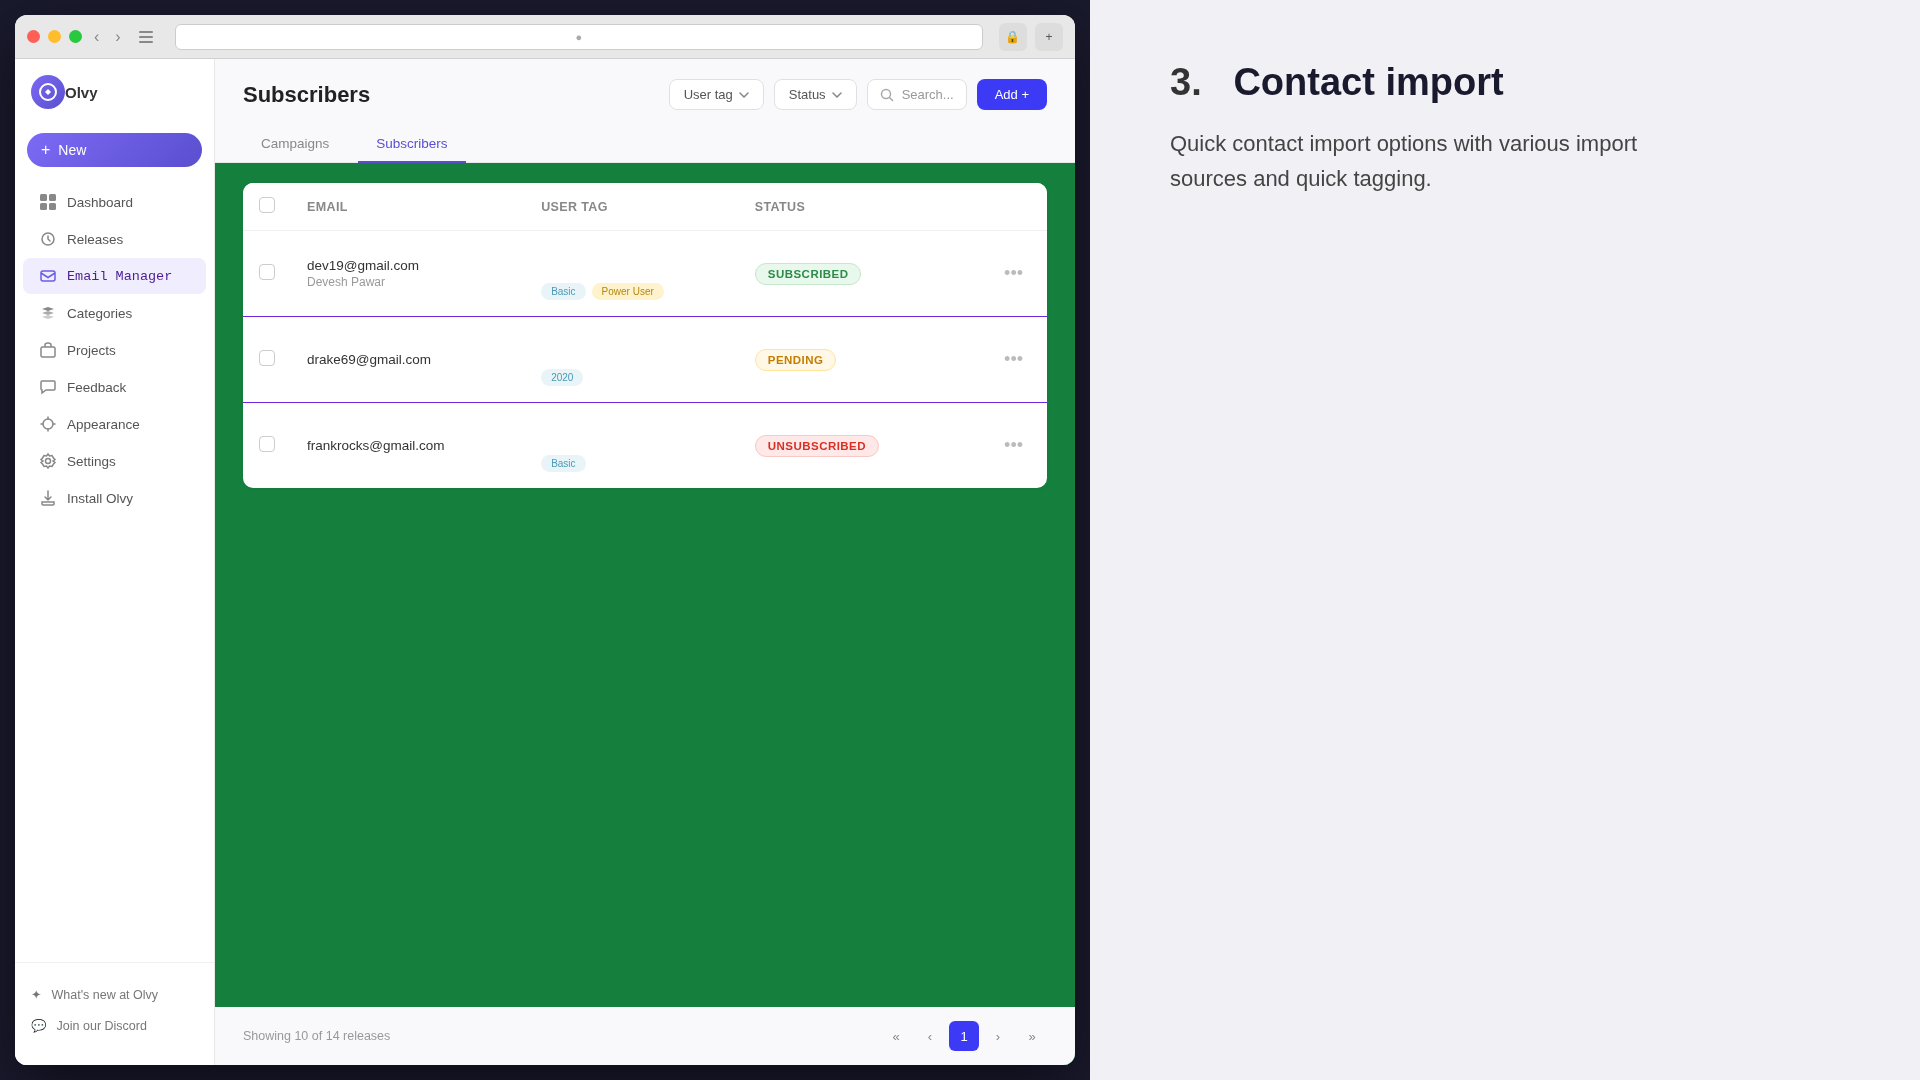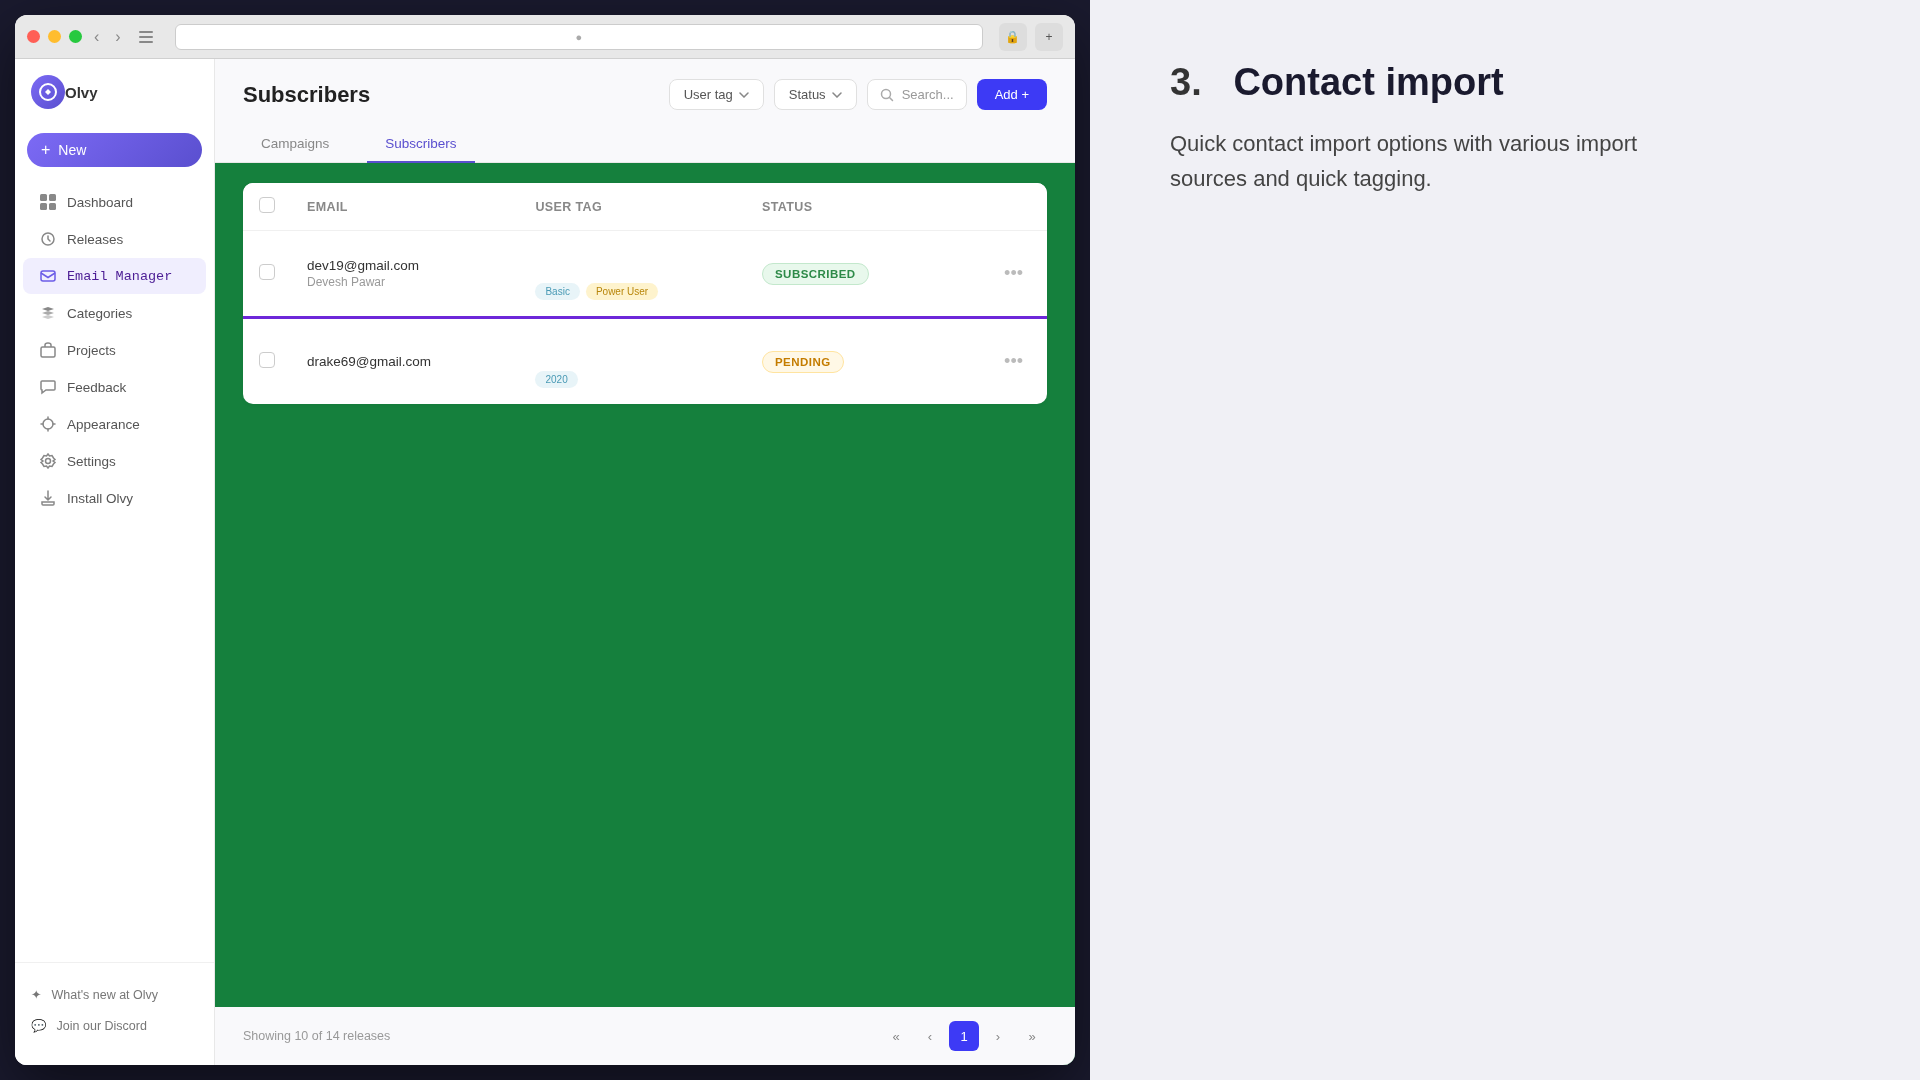--- a/index.html
+++ b/index.html
@@ -205,21 +205,21 @@
       border-radius: 8px;
       color: white;
       font-size: 13px;
       font-weight: 500;
       cursor: pointer;
     }
 
     
     .tabs {
       display: flex;
-      gap: 20px;
+      gap: 11px;
       padding: 0 28px;
       border-bottom: 1px solid #e8e8e8;
       background: #f9f9fb;
     }
     .tab {
       padding: 10px 18px;
       font-size: 13.5px;
       color: #888;
       cursor: pointer;
       border-bottom: 2px solid transparent;
@@ -253,21 +253,21 @@
     thead th {
       padding: 14px 16px;
       text-align: left;
       font-size: 12.5px;
       font-weight: 600;
       color: #888;
       text-transform: uppercase;
       letter-spacing: 0.03em;
     }
     tbody tr {
-      border-bottom: 3px solid #6d28d9;
+      border-bottom: 1px solid #6d28d9;
     }
     tbody tr:last-child { border-bottom: none; }
     tbody td {
       padding: 16px 16px;
       font-size: 13.5px;
       color: #333;
       vertical-align: middle;
     }
 
     .checkbox-cell { width: 40px; }
@@ -596,20 +596,33 @@
                   <div class="email-primary">drake69@gmail.com</div>
                 </td>
                 <td>
                   <div class="tags-cell">
                     <span class="tag tag-2020">2020</span>
                   </div>
                 </td>
                 <td><span class="status-badge status-pending">PENDING</span></td>
                 <td class="actions-cell"><button class="more-btn">•••</button></td>
               </tr>
+              <tr>
+                <td class="checkbox-cell"><input type="checkbox" class="checkbox" style=""></td>
+                <td class="email-cell">
+                  <div class="email-primary">frankrocks@gmail.com</div>
+                </td>
+                <td>
+                  <div class="tags-cell">
+                    <span class="tag tag-basic">Basic</span>
+                  </div>
+                </td>
+                <td><span class="status-badge status-unsubscribed">UNSUBSCRIBED</span></td>
+                <td class="actions-cell"><button class="more-btn">•••</button></td>
+              </tr>
             </tbody>
         </table>
       </div>
 
       <div class="table-footer">
         <span class="showing-text">Showing 10 of 14 releases</span>
         <div class="pagination">
           <button class="page-btn">«</button>
           <button class="page-btn">‹</button>
           <button class="page-btn active">1</button>

